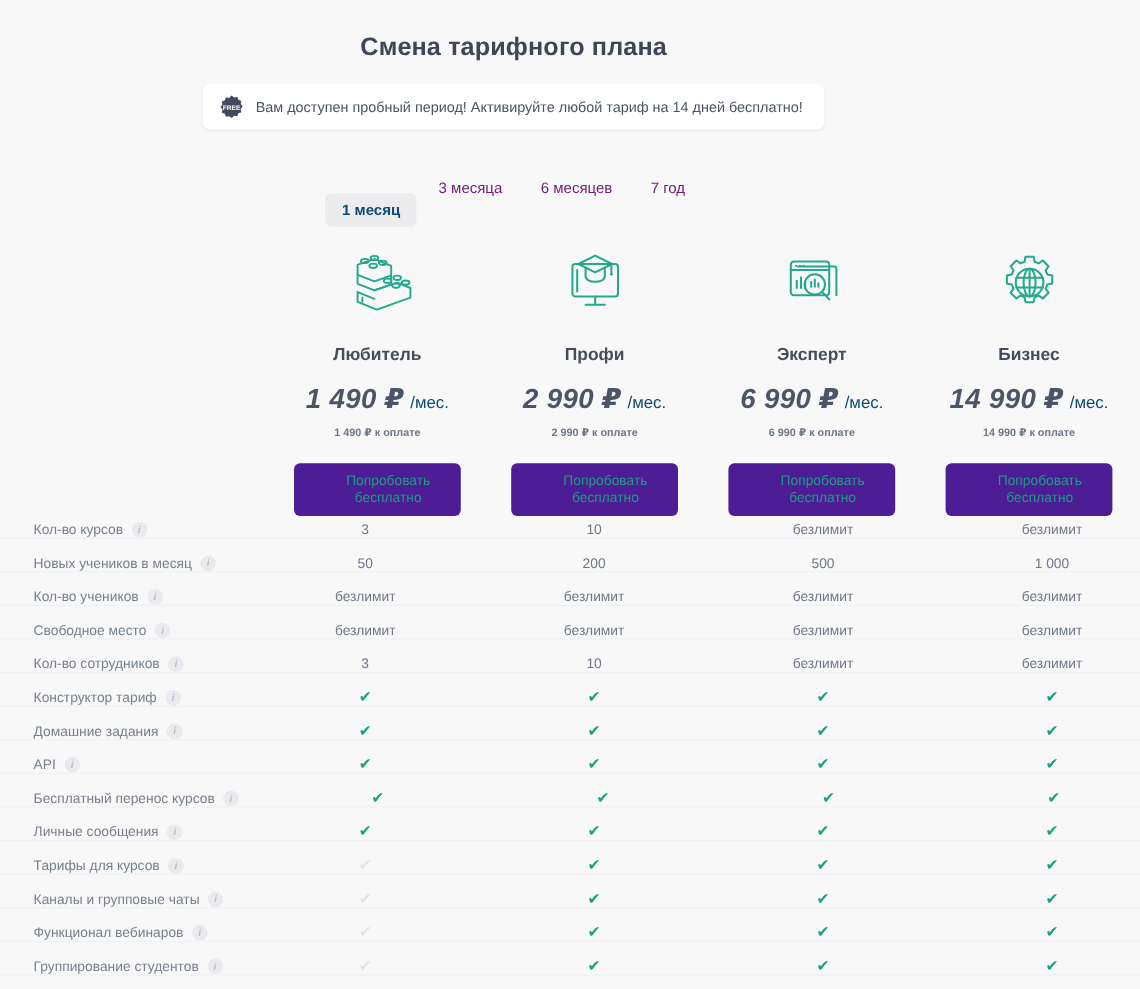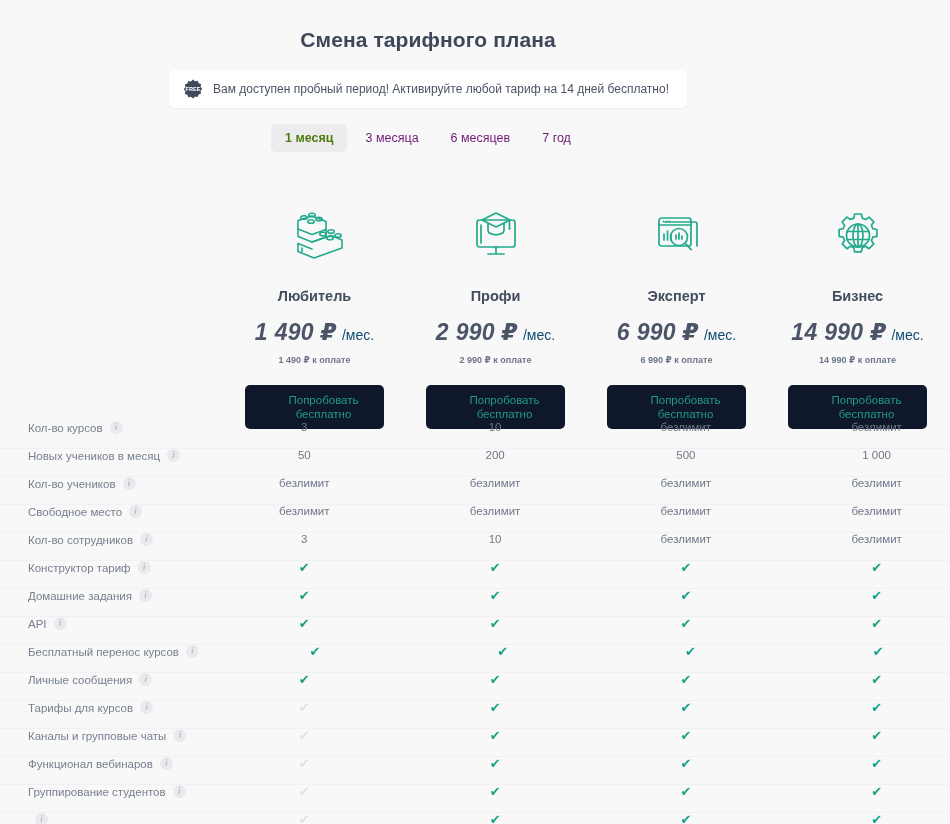--- a/index.html
+++ b/index.html
@@ -69,22 +69,23 @@
     padding: 7px 14px;
     border-radius: 5px;
     background: transparent;
     border: none;
     cursor: pointer;
     font-family: inherit;
     white-space: nowrap;
   }
   .tab.active {
     background: #ececee;
-    color: #4d7c0f;
-    font-weight: bold;
+    color: #0c4a6e;
+    font-weight: bold;
+    margin-top: 37px;
   }
 
   
   .plans {
     position: absolute;
     top: 205px;
     left: 224px;
     width: 726px;
     display: flex;
   }
@@ -131,21 +132,21 @@
     font-weight: bold;
     color: #6d7687;
     white-space: nowrap;
   }
   .plan-cta {
     margin-top: 20px;
     width: 139px;
     height: 44px;
     border: none;
     border-radius: 5px;
-    background: #0f172a;
+    background: #4c1d95;
     color: #1f9c83;
     font-size: 11.5px;
     line-height: 14px;
     font-family: inherit;
     cursor: pointer;
     display: flex;
     align-items: center;
     justify-content: center;
     text-align: center;
     padding-left: 24px;
@@ -153,21 +154,21 @@
 
   
   .features {
     position: absolute;
     top: 421px;
     left: 0;
     width: 950px;
   }
   .feat-row {
     display: flex;
-    align-items: flex-start;
+    align-items: flex-end;
     height: 28px;
     border-bottom: 1px solid #f1f1f3;
     gap: 44px;
   }
   .feat-label {
     width: 224px;
     padding-left: 28px;
     font-size: 11.5px;
     color: #77808f;
     display: flex;

